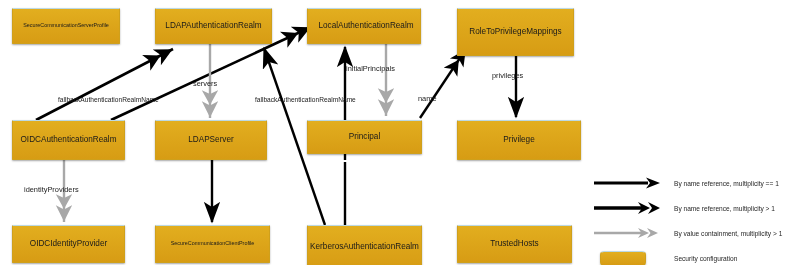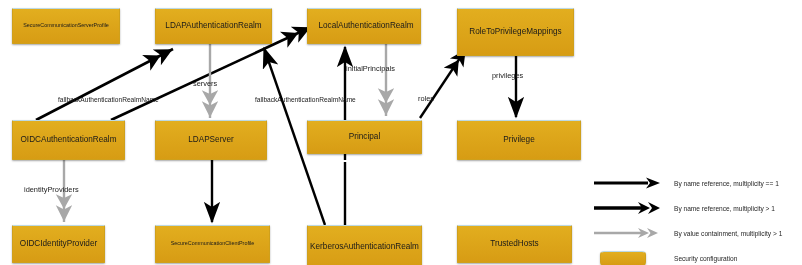--- a/index.html
+++ b/index.html
@@ -150,39 +150,39 @@
     </div>
     <div class="node" style="left: 155px; top: 120px; width: 112px; height: 40px;">
       <span class="node-label fs-big">LDAPServer</span>
     </div>
     <div class="node" style="left: 307px; top: 120px; width: 115px; height: 34px;">
       <span class="node-label fs-big">Principal</span>
     </div>
     <div class="node" style="left: 457px; top: 120px; width: 124px; height: 40px;">
       <span class="node-label fs-big">Privilege</span>
     </div>
-    <div class="node" style="left: 12px; top: 225px; width: 93px; height: 38px;">
+    <div class="node" style="left: 12px; top: 225px; width: 113px; height: 38px;">
       <span class="node-label fs-big">OIDCIdentityProvider</span>
     </div>
     <div class="node" style="left: 155px; top: 225px; width: 115px; height: 38px;">
       <span class="node-label fs-small">SecureCommunicationClientProfile</span>
     </div>
     <div class="node" style="left: 307px; top: 225px; width: 115px; height: 44px;">
       <span class="node-label fs-big">KerberosAuthenticationRealm</span>
     </div>
     <div class="node" style="left: 457px; top: 225px; width: 115px; height: 38px; justify-content: center;">
       <span class="node-label fs-big">TrustedHosts</span>
     </div>
   </div>
 <div id="labels-layer">
     <div class="edge-label tiny" style="left: 58px; top: 96px;">fallbackAuthenticationRealmName</div>
     <div class="edge-label" style="left: 193px; top: 79px;">servers</div>
     <div class="edge-label tiny" style="left: 255px; top: 96px;">fallbackAuthenticationRealmName</div>
     <div class="edge-label" style="left: 346px; top: 64px;">initialPrincipals</div>
-    <div class="edge-label" style="left: 418px; top: 94px;">roles</div>
+    <div class="edge-label" style="left: 418px; top: 94px;">name</div>
     <div class="edge-label" style="left: 492px; top: 71px;">privileges</div>
     <div class="edge-label" style="left: 24px; top: 185px;">identityProviders</div>
   </div>
 
 <div class="legend">
     <div class="legend-row" style="top: 0px;">
       <div class="legend-art"><svg width="72" height="20" viewBox="0 0 72 20">
           <line x1="2" y1="10" x2="56" y2="10" stroke="#000" stroke-width="3"></line>
           <path d="M54,4.5 L68,10 L54,15.5 L58,10 Z" fill="#000"></path>
         </svg></div>

